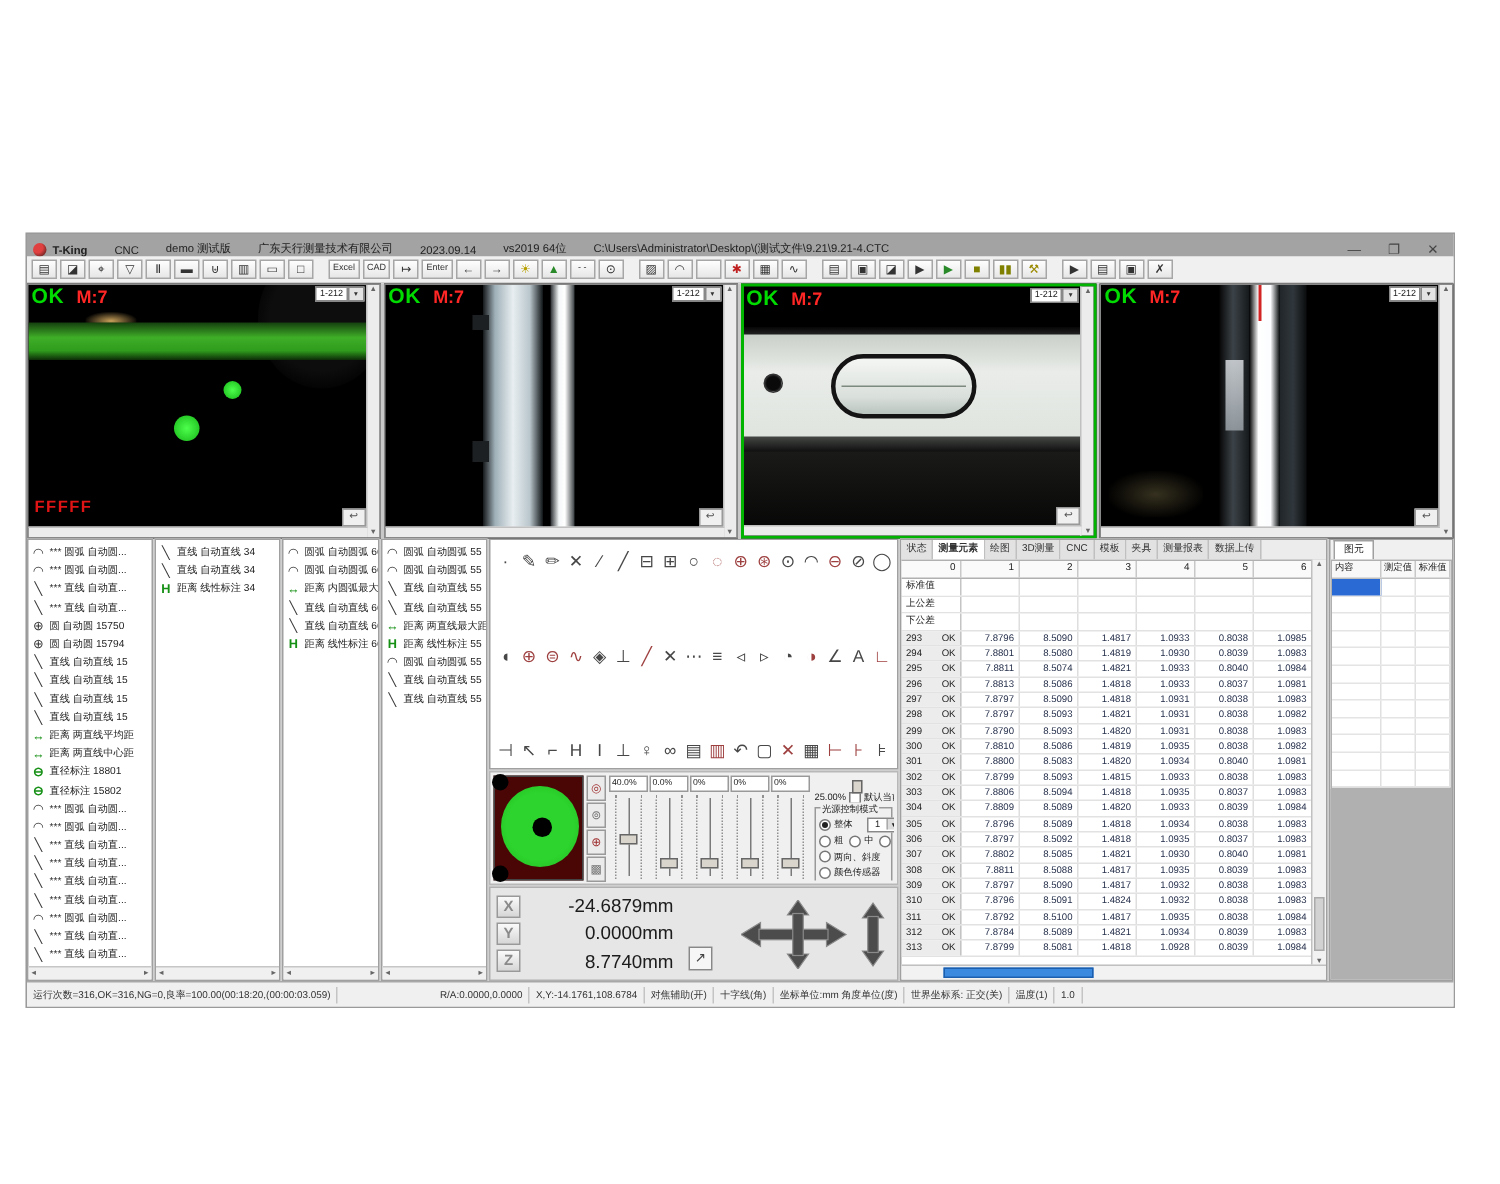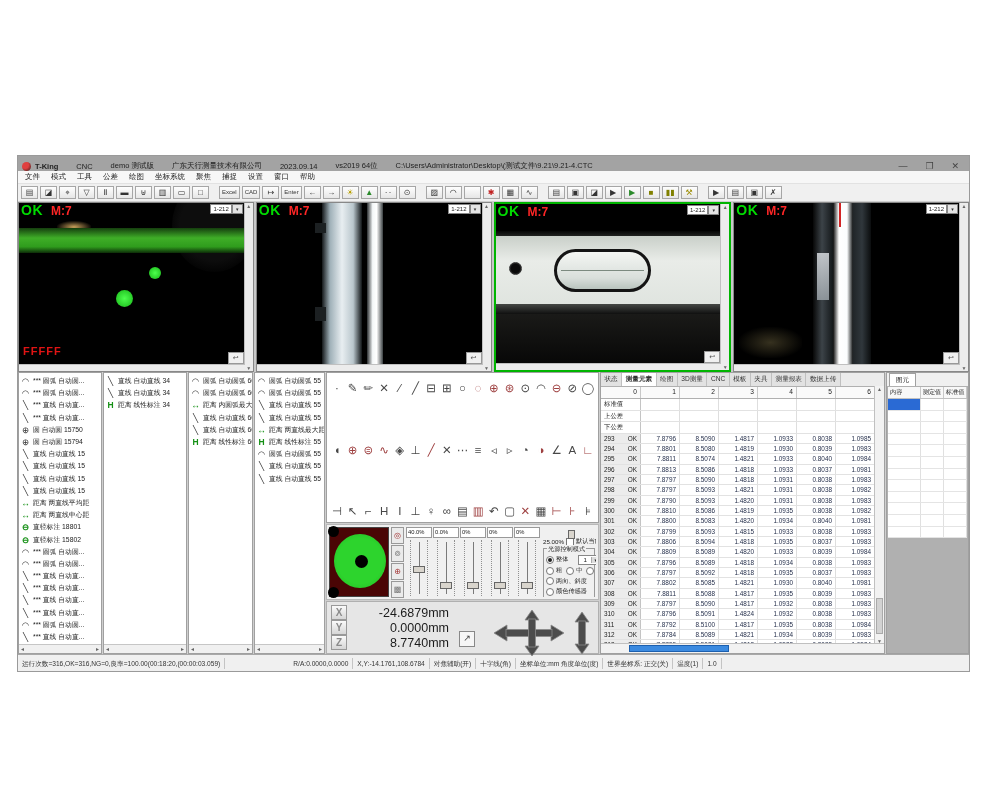--- a/index.html
+++ b/index.html
@@ -150,33 +150,20 @@
     <span class="tseg">2023.09.14</span>
     <span class="tseg">vs2019 64位</span>
     <span class="tseg">C:\Users\Administrator\Desktop\(测试文件\9.21\9.21-4.CTC</span>
     <span class="winctl" id="winctl">
         <span>—</span>
         <span>❐</span>
         <span>✕</span>
       </span>
   </div>
 
-  <div class="menubar" id="menubar">
-      <span class="mitem">文件</span>
-      <span class="mitem">模式</span>
-      <span class="mitem">工具</span>
-      <span class="mitem">公差</span>
-      <span class="mitem">绘图</span>
-      <span class="mitem">坐标系统</span>
-      <span class="mitem">聚焦</span>
-      <span class="mitem">捕捉</span>
-      <span class="mitem">设置</span>
-      <span class="mitem">窗口</span>
-      <span class="mitem">帮助</span>
-    </div>
 
   <div class="toolbar" id="toolbar">
       <button class="tbtn">▤</button>
       <button class="tbtn">◪</button>
       <button class="tbtn">⌖</button>
       <button class="tbtn">▽</button>
       <button class="tbtn">Ⅱ</button>
       <button class="tbtn">▬</button>
       <button class="tbtn">⊎</button>
       <button class="tbtn">▥</button>

